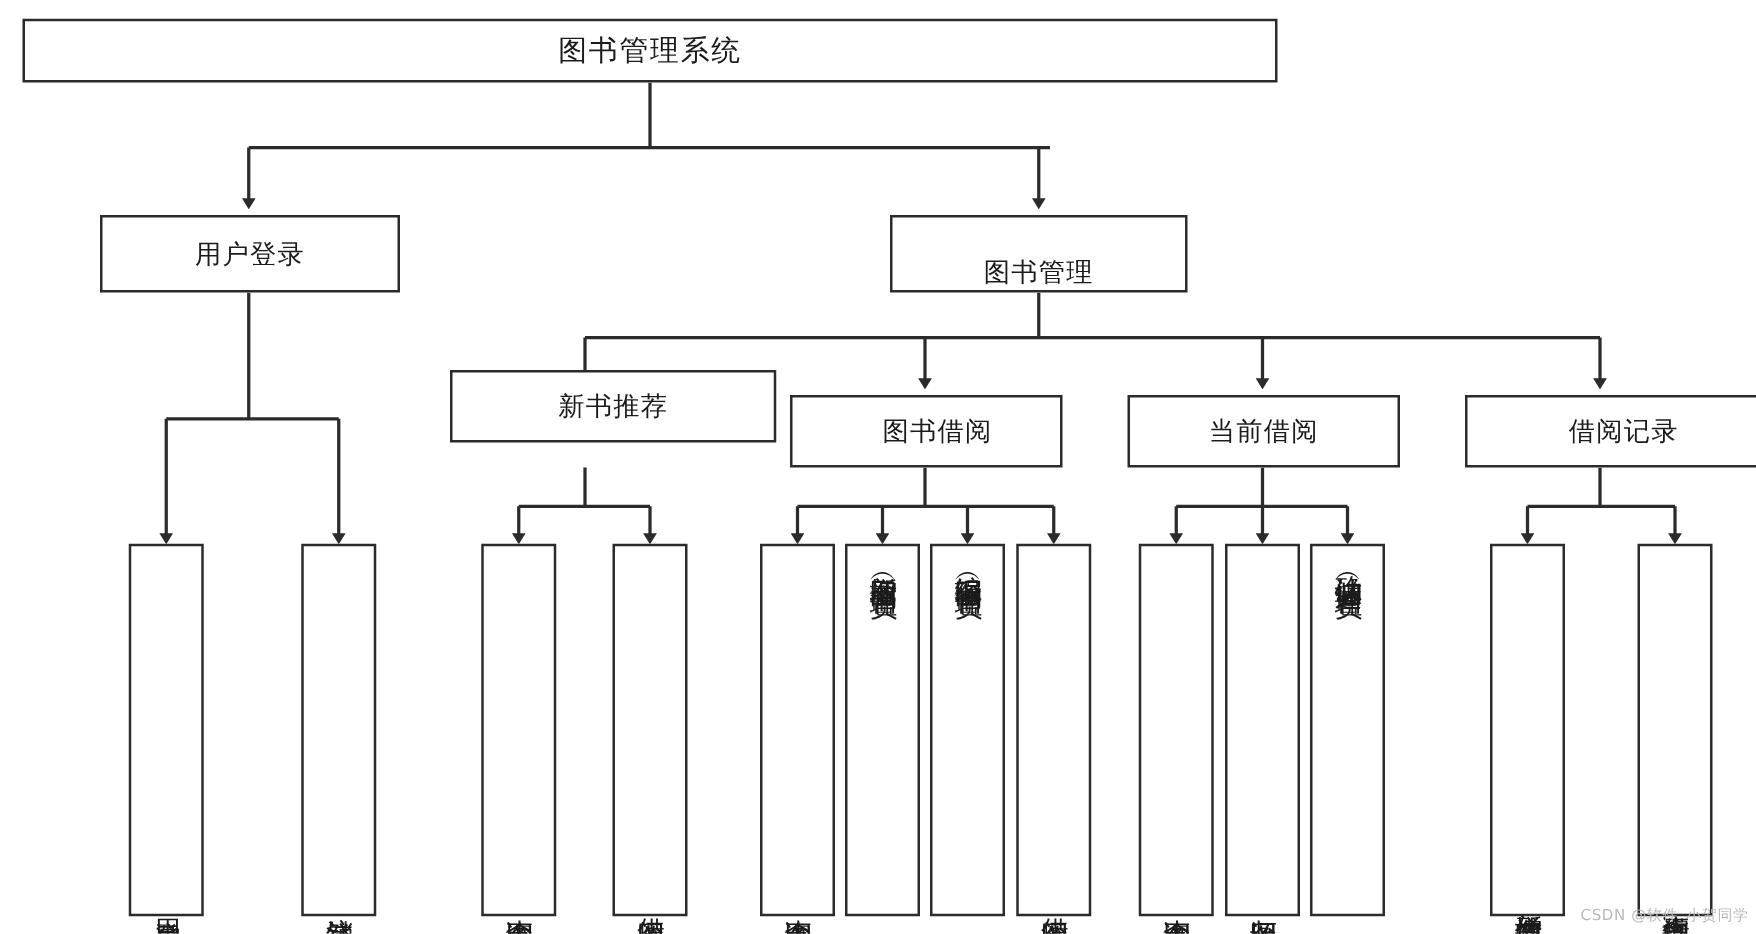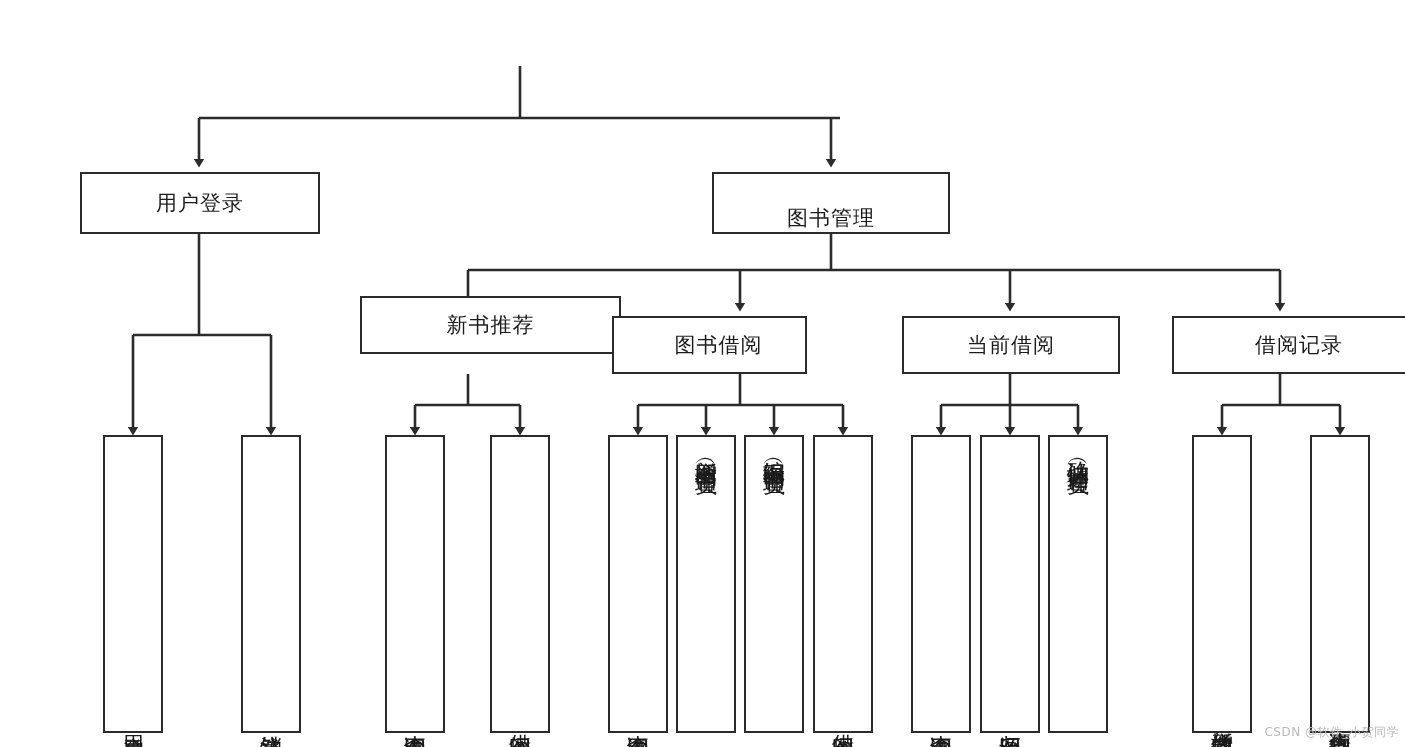--- a/index.html
+++ b/index.html
@@ -79,32 +79,35 @@
       <path d="M1010,405 L1010,428" marker-end="url(#arrow)"></path>
       <path d="M1078,405 L1078,428" marker-end="url(#arrow)"></path>
 
       <path d="M1280,374 L1280,405"></path>
       <path d="M1222,405 L1340,405"></path>
       <path d="M1222,405 L1222,428" marker-end="url(#arrow)"></path>
       <path d="M1340,405 L1340,428" marker-end="url(#arrow)"></path>
     </g>
   </svg>
 
+  <div class="node title-node" style="left:18px;top:15px;width:1004px;height:51px;">
+    <span>图书管理系统</span>
+  </div>
 
   <div class="node h-node" style="left:80px;top:172px;width:240px;height:62px;">
     <span>用户登录</span>
   </div>
   <div class="node h-node" style="left:712px;top:172px;width:238px;height:62px;align-items:flex-end;">
     <span>图书管理</span>
   </div>
 
   <div class="node h-node" style="left:360px;top:296px;width:261px;height:58px;">
     <span>新书推荐</span>
   </div>
-  <div class="node h-node" style="left:612px;top:316px;width:195px;height:58px;padding-left:18px;">
+  <div class="node h-node" style="left:632px;top:316px;width:218px;height:58px;padding-left:18px;">
     <span>图书借阅</span>
   </div>
   <div class="node h-node" style="left:902px;top:316px;width:218px;height:58px;text-align:center;">
     <span>当前借阅</span>
   </div>
   <div class="node h-node" style="left:1172px;top:316px;width:254px;height:58px;">
     <span>借阅记录</span>
   </div>
 
   <div class="node v-node align-bottom" style="left:103px;top:435px;width:60px;height:298px;">

